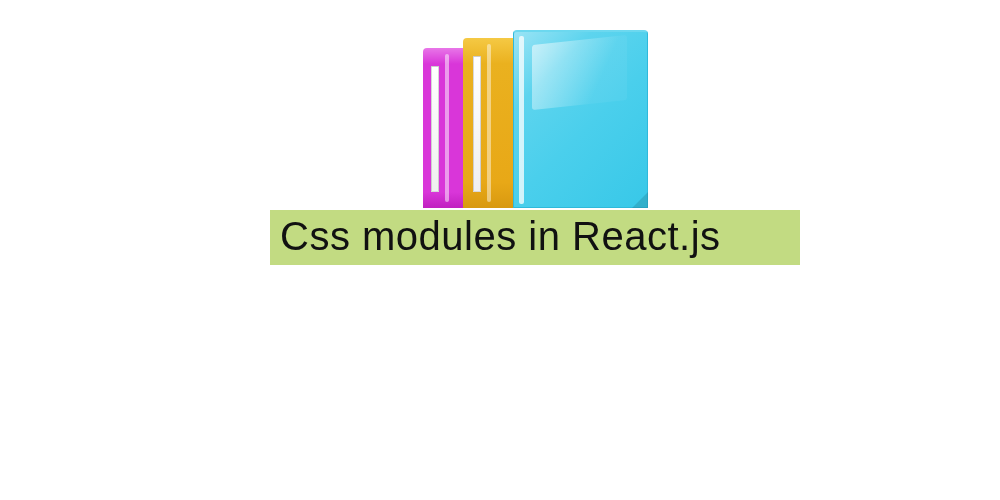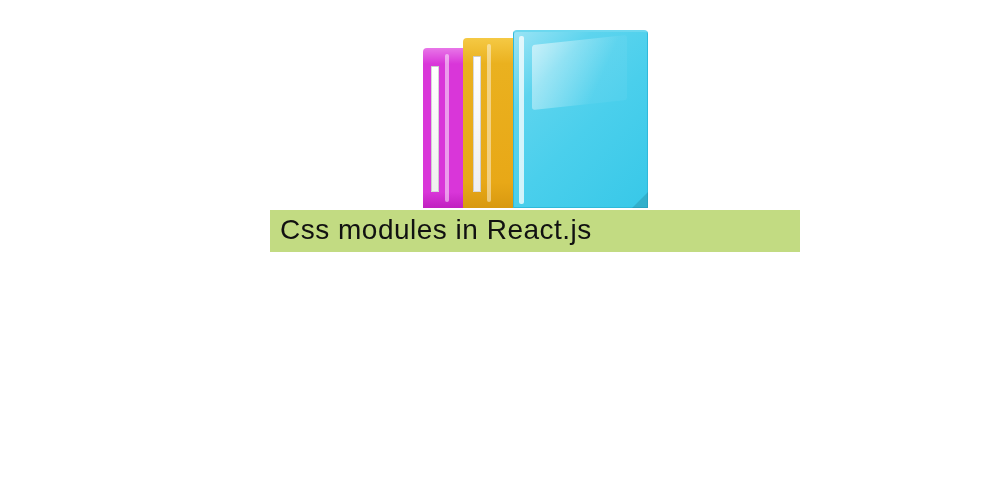--- a/index.html
+++ b/index.html
@@ -123,21 +123,21 @@
       height: 0;
       border-left: 16px solid transparent;
       border-bottom: 16px solid rgba(0,0,0,0.12);
     }
     .title-banner {
       background: #c2db82;
       padding: 4px 10px 6px 10px;
       min-width: 530px;
     }
     .title-text {
-      font-size: 28px;
+      font-size: 40px;
       font-weight: 400;
       color: #111;
       letter-spacing: 0.5px;
       white-space: nowrap;
     }
   </style>
 </head>
 <body>
 
 <div class="content-wrap">

